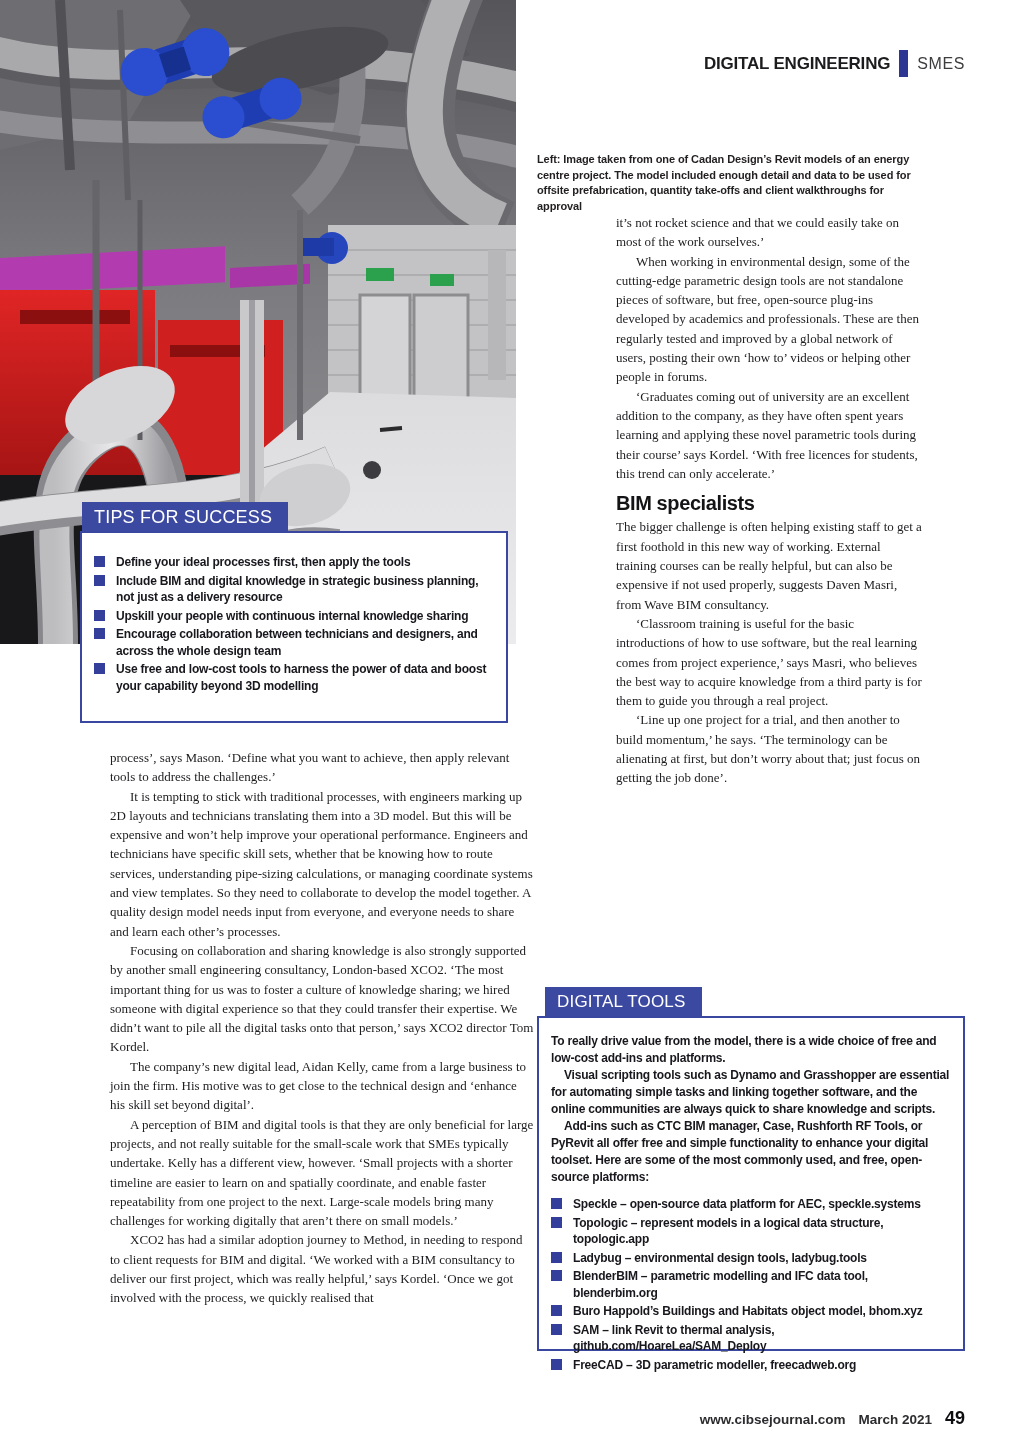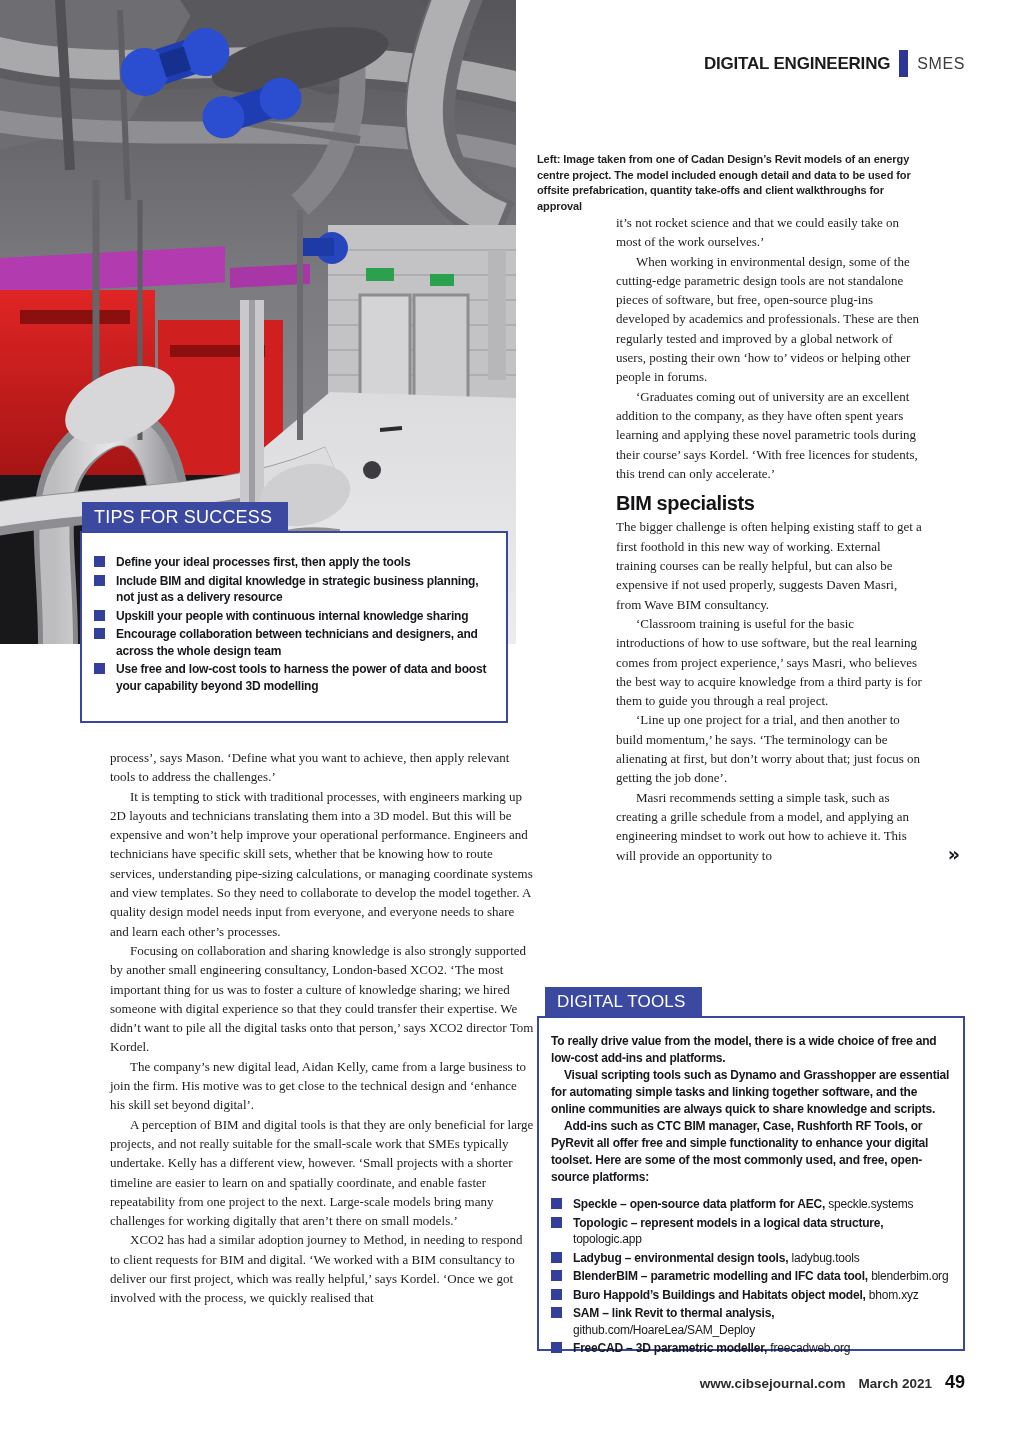--- a/index.html
+++ b/index.html
@@ -47,24 +47,24 @@
 
   .boxFrame p { margin:0; font-size:12px; font-weight:bold; line-height:17px;
                 letter-spacing:-0.2px; color:#17171d; }
   .toolsBox p.ind2 { text-indent:13px; }
 
   .bullets { list-style:none; margin:0; padding:0; }
   .toolsBox .bullets { margin-top:10px; }
   .bullets li { position:relative; padding-left:22px; font-size:12px; font-weight:bold;
                 line-height:16.5px; letter-spacing:-0.2px; color:#17171d; margin-bottom:2px; }
   .sq { position:absolute; left:0; top:2px; width:11px; height:11px; background:#343f9b; }
-  .url { font-weight:400;margin-top:20px; }
-
-  
-  .footer { position:absolute; top:1372px; right:59px; display:flex; align-items:baseline;
+  .url { font-weight:700;margin-top:20px; }
+
+  
+  .footer { position:absolute; top:1408px; right:59px; display:flex; align-items:baseline;
             gap:13px; font-size:13.5px; font-weight:bold; color:#2c2c2f; }
   .footer .page-num { font-size:18px; color:#0e0e10; }
 </style>
 </head>
 <body>
 
 <div class="page">
 
   <svg class="photo" viewBox="0 0 516 644" aria-hidden="true">
     <defs>
@@ -184,24 +184,20 @@
   <div class="caption">Left: Image taken from one of Cadan Design’s Revit models of an energy centre project. The model included enough detail and data to be used for offsite prefabrication, quantity take-offs and client walkthroughs for approval</div>
 
   <div class="colR">
     <p>it’s not rocket science and that we could easily take on most of the work ourselves.’</p>
     <p class="ind">When working in environmental design, some of the cutting-edge parametric design tools are not standalone pieces of software, but free, open-source plug-ins developed by academics and professionals. These are then regularly tested and improved by a global network of users, posting their own ‘how to’ videos or helping other people in forums.</p>
     <p class="ind">‘Graduates coming out of university are an excellent addition to the company, as they have often spent years learning and applying these novel parametric tools during their course’ says Kordel. ‘With free licences for students, this trend can only accelerate.’</p>
     <h3>BIM specialists</h3>
     <p>The bigger challenge is often helping existing staff to get a first foothold in this new way of working. External training courses can be really helpful, but can also be expensive if not used properly, suggests Daven Masri, from Wave BIM consultancy.</p>
     <p class="ind">‘Classroom training is useful for the basic introductions of how to use software, but the real learning comes from project experience,’ says Masri, who believes the best way to acquire knowledge from a third party is for them to guide you through a real project.</p>
     <p class="ind">‘Line up one project for a trial, and then another to build momentum,’ he says. ‘The terminology can be alienating at first, but don’t worry about that; just focus on getting the job done’.</p>
-    <p class="ind lastP">
-      <span>Masri recommends setting a simple task, such as creating a grille schedule from a model, and applying an engineering mindset to work out how to achieve it. This will provide an opportunity to</span>
-      <span class="cont">»</span>
-    </p>
   </div>
 
   <div class="banner tipsBanner">TIPS FOR SUCCESS</div>
   <div class="boxFrame tipsBox">
     <ul class="bullets">
       <li><span class="sq"></span><span>Define your ideal processes first, then apply the tools</span></li>
       <li><span class="sq"></span><span>Include BIM and digital knowledge in strategic business planning, not just as a delivery resource</span></li>
       <li><span class="sq"></span><span>Upskill your people with continuous internal knowledge sharing</span></li>
       <li><span class="sq"></span><span>Encourage collaboration between technicians and designers, and across the whole design team</span></li>
       <li><span class="sq"></span><span>Use free and low-cost tools to harness the power of data and boost your capability beyond 3D modelling</span></li>

